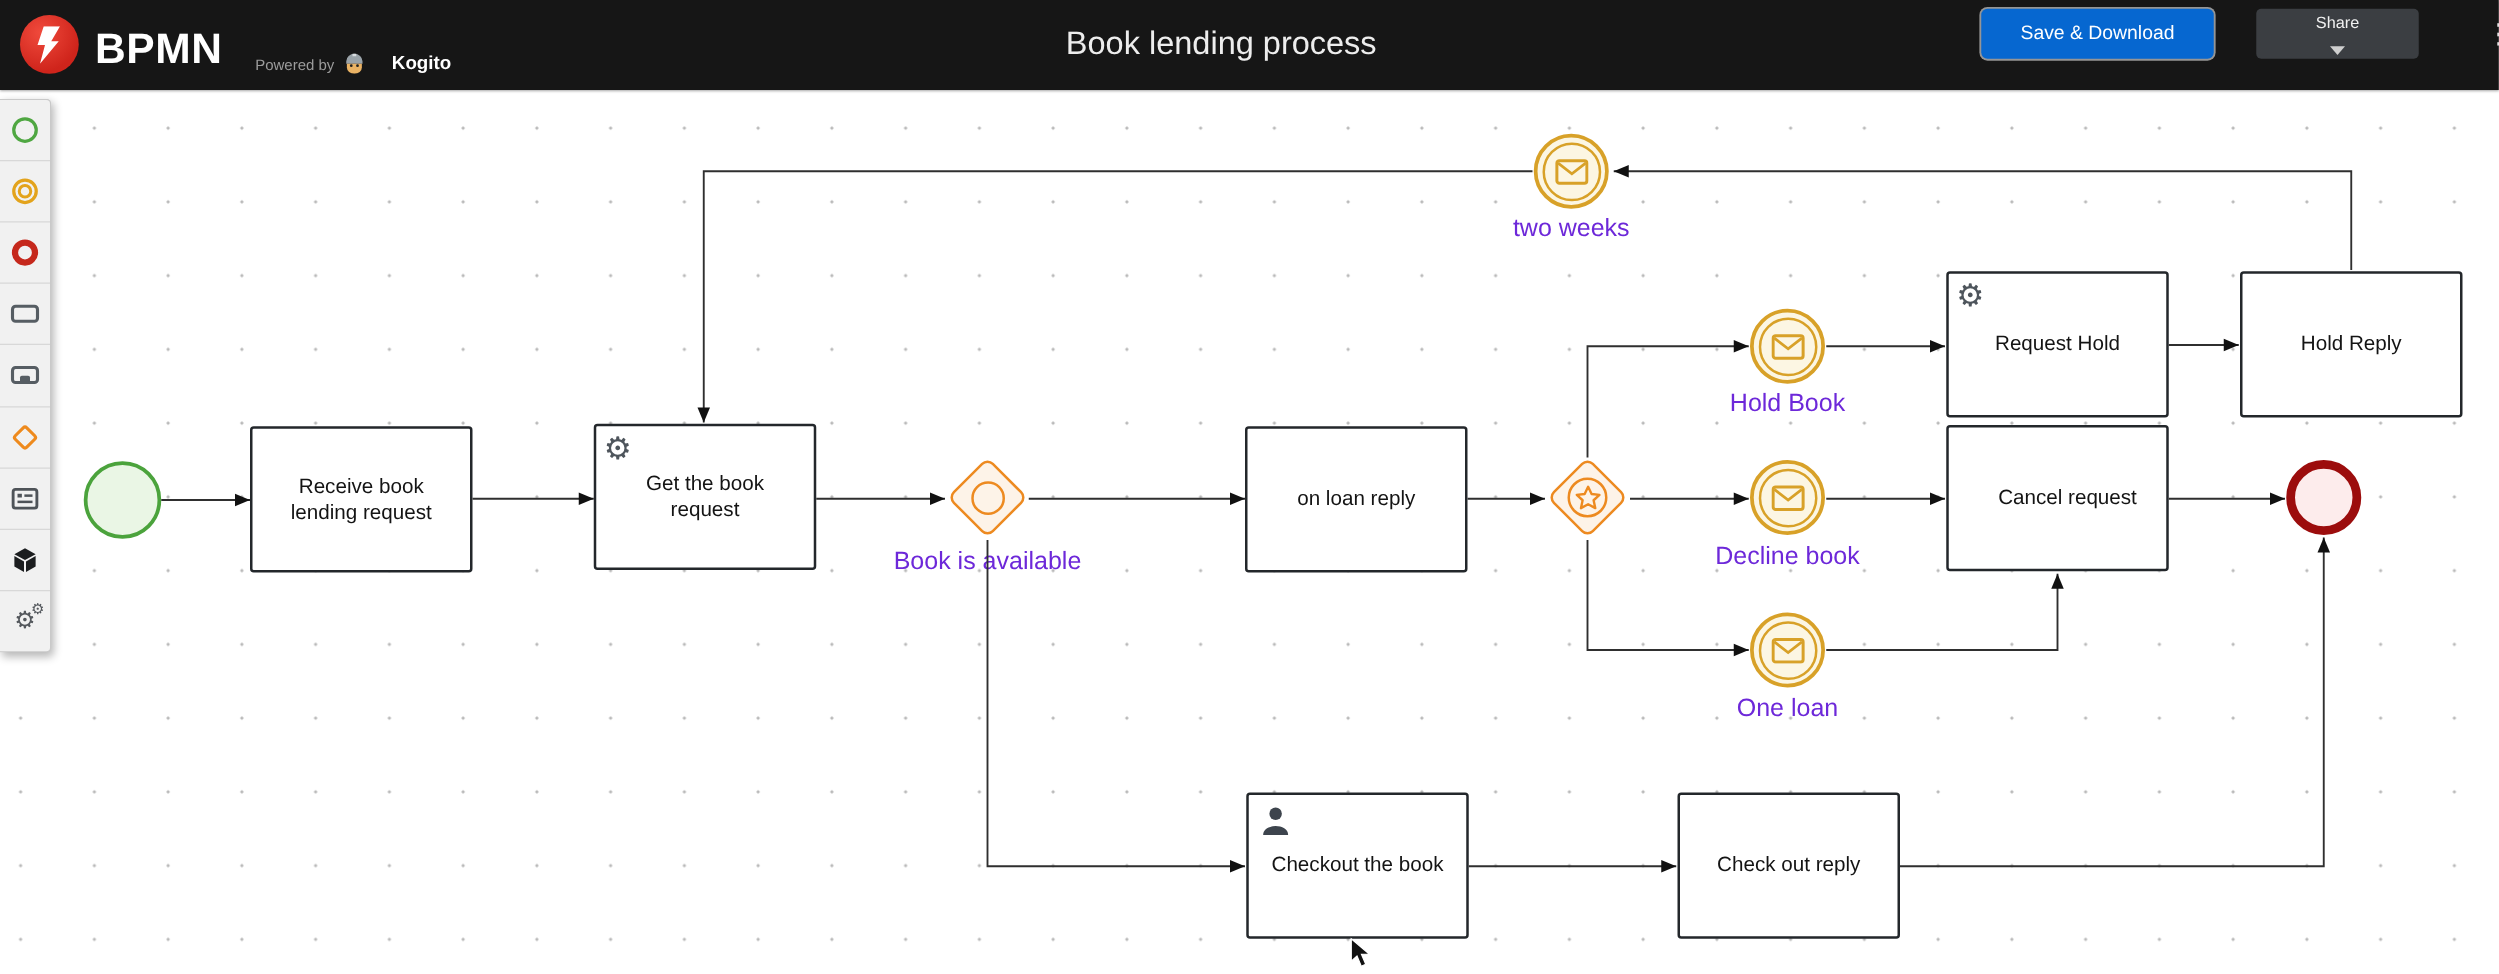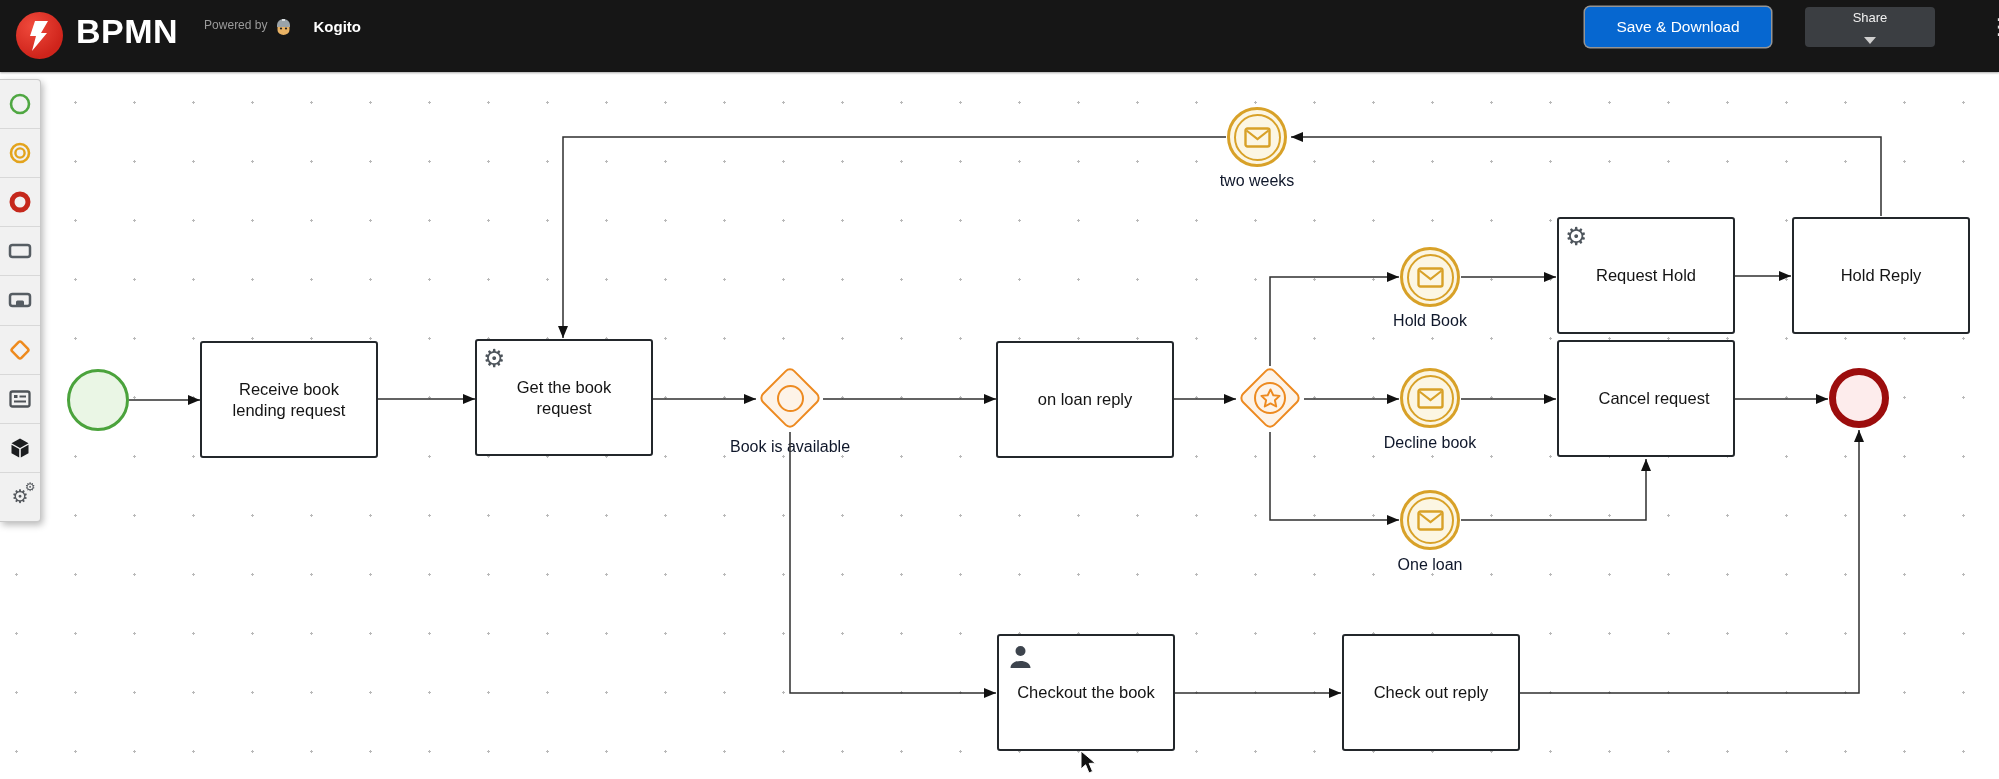--- a/index.html
+++ b/index.html
@@ -2,21 +2,21 @@
 <html><head>
 <meta charset="utf-8">
 <style>
   * { margin:0; padding:0; box-sizing:border-box; }
   html,body { width:1999px; height:779px; overflow:hidden;
     font-family:"Liberation Sans", sans-serif; background:#fff; }
 
   
   .app-header { position:absolute; left:0; top:0; width:1999px; height:72px;
     background:#161616; z-index:30; box-shadow:0 1px 2px rgba(0,0,0,.35); }
-  .logo-wrap { position:absolute; left:16px; top:12px; display:flex; align-items:flex-start; }
+  .logo-wrap { position:absolute; left:16px; top:12px; display:flex; align-items:flex-end; }
   .logo-circle { width:47px; height:47px; border-radius:50%;
     background:radial-gradient(circle at 35% 30%, #f04a3c, #cf241b 70%);
     display:flex; align-items:center; justify-content:center; }
   .logo-text { color:#fff; font-size:34px; font-weight:600; letter-spacing:.5px; margin-left:13px; }
   .powered { color:#9b9b9b; font-size:12px; margin-left:26px; margin-top:6px; }
   .kogito-wrap { display:flex; align-items:center; margin-left:8px; margin-top:6px; }
   .kogito-name { color:#fff; font-size:15px; font-weight:700; margin-left:21px; }
   .page-title { position:absolute; left:977px; top:19px; transform:translateX(-50%);
     color:#ededed; font-size:26px; font-weight:400; white-space:nowrap; }
   .btn-save { position:absolute; left:1585px; top:7px; width:186px; height:40px;
@@ -61,21 +61,21 @@
 
   .gw { position:absolute; width:66px; height:66px; display:flex; align-items:center;
     justify-content:center; }
   .gw-diamond { position:absolute; left:10px; top:10px; width:46px; height:46px;
     border:2.5px solid #ed8a20; border-radius:7px; background:#fdf3e8; transform:rotate(45deg); }
   .gw-symbol { position:relative; display:flex; align-items:center; justify-content:center; }
   .gw-circle { width:27px; height:27px; border:2.5px solid #ed8a20; border-radius:50%; }
   .gw-ev-circle { width:32px; height:32px; border:2px solid #ed8a20; border-radius:50%;
     display:flex; align-items:center; justify-content:center; }
 
-  .node-label { position:absolute; transform:translateX(-50%); font-size:16px; color:#0f172a;
+  .node-label { position:absolute; transform:translateX(-50%); font-size:20px; color:#6d28d9;
     white-space:nowrap; }
 
   .edges { position:absolute; left:0; top:0; width:1999px; height:779px; z-index:5; }
   .cursor-svg { position:absolute; z-index:40; }
 </style>
 </head>
 <body>
 
 <div class="app-header">
   <div class="logo-wrap">
@@ -90,20 +90,21 @@
       <svg width="17" height="17" viewBox="0 0 17 17">
         <path d="M2,7 a6.5,6 0 0 1 13,0 v2 h-13 z" fill="#9aa3a9"></path>
         <path d="M2.5,9 h12 v3 a6,5 0 0 1 -12,0 z" fill="#e9b264"></path>
         <circle cx="6" cy="10.5" r="1.1" fill="#222"></circle>
         <circle cx="11" cy="10.5" r="1.1" fill="#222"></circle>
         <rect x="7" y="1" width="3" height="2" fill="#d8dcdf"></rect>
       </svg>
       <span class="kogito-name">Kogito</span>
     </span>
   </div>
+  <div class="page-title">Book lending process</div>
   <button class="btn-save">Save &amp; Download</button>
   <button class="btn-share">
     <span>Share</span>
     <span class="caret"></span>
   </button>
   <div class="kebab">⋮</div>
 </div>
 
 <div class="canvas"></div>
 

